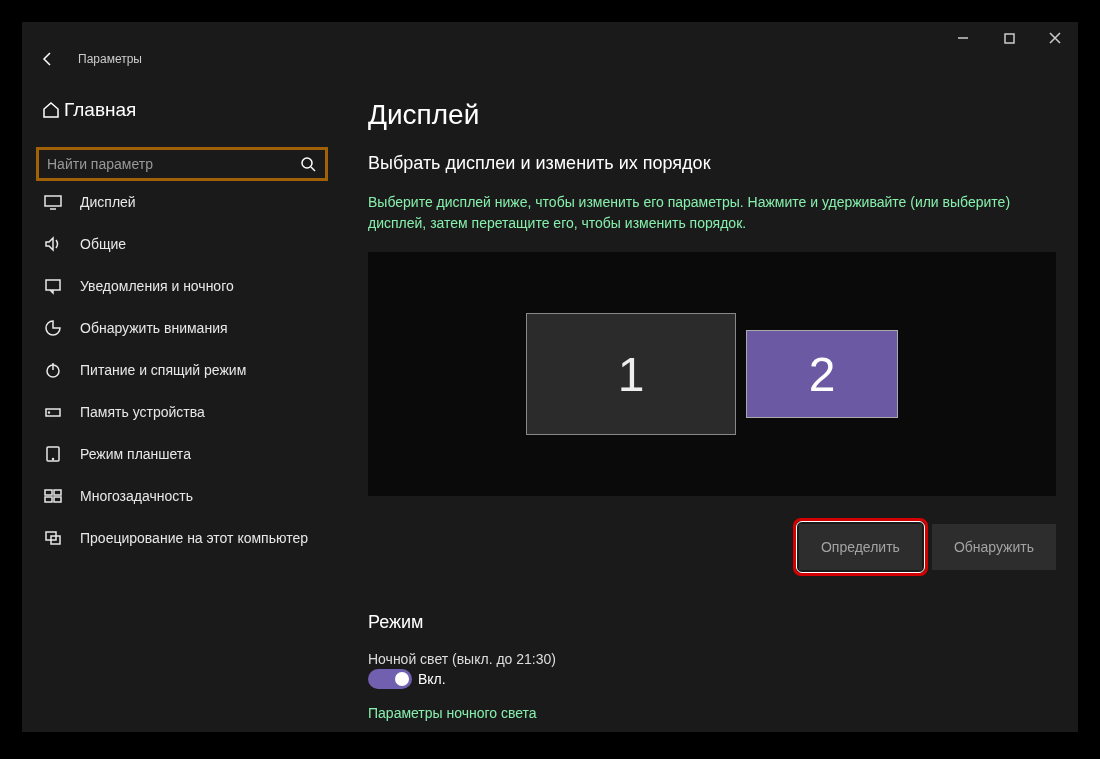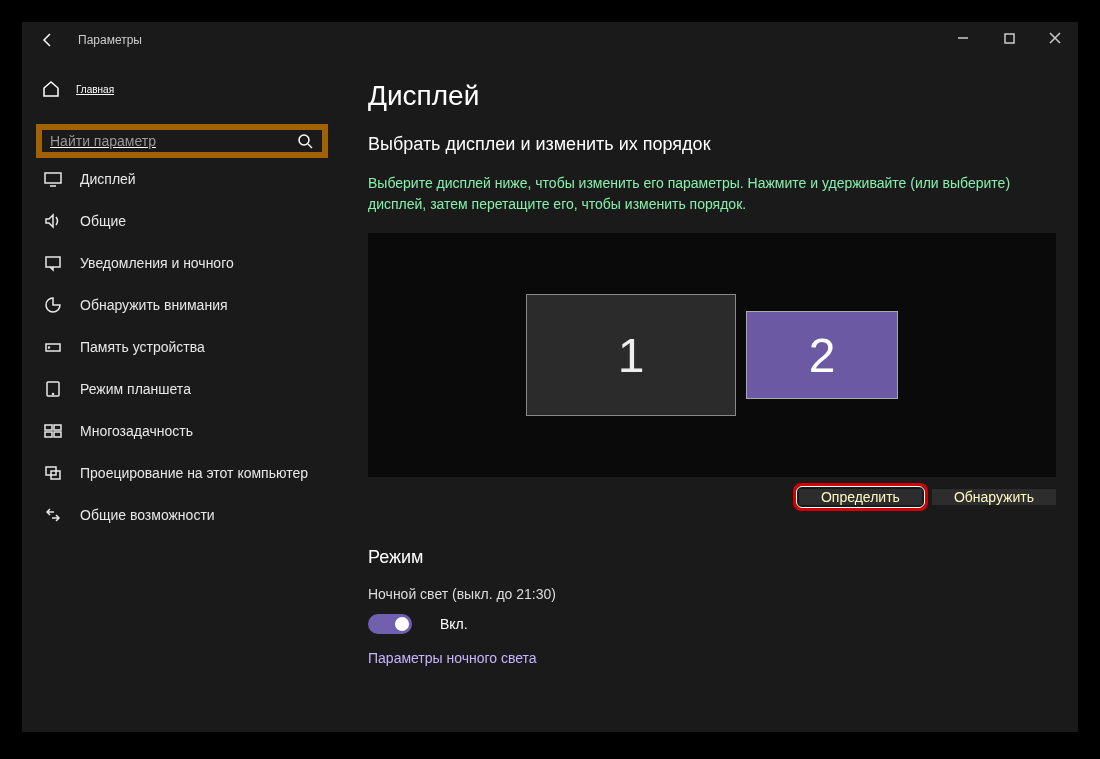--- a/index.html
+++ b/index.html
@@ -1,52 +1,52 @@
 <!DOCTYPE html>
 <html><head>
 <meta charset="utf-8">
 <style>
 * { margin: 0; padding: 0; box-sizing: border-box; font-family: 'Segoe UI', Tahoma, sans-serif; }
 body { background: #000; width: 1100px; height: 759px; overflow: hidden; }
 .window { position: absolute; left: 22px; top: 22px; width: 1056px; height: 710px; background: #1a1a1a; color: #fff; display: flex; flex-direction: column; }
-.titlebar { height: 36px; display: flex; align-items: center; padding-left: 10px; background: #1a1a1a; }
+.titlebar { height: 36px; display: flex; align-items: center; padding-left: 10px; background: #1a1a1a; margin-top: 19px; }
 .back-btn { width: 32px; height: 32px; display: flex; align-items: center; justify-content: center; cursor: pointer; }
 .title-text { font-size: 12px; margin-left: 14px; color: #ccc; }
 .win-controls { position: absolute; right: 0; top: 0; display: flex; }
 .win-btn { width: 46px; height: 32px; display: flex; align-items: center; justify-content: center; cursor: pointer; color: #ccc; }
 .content { flex: 1; display: flex; overflow: hidden; }
 .sidebar { width: 320px; padding: 14px 0 0 14px; display: flex; flex-direction: column; }
-.home-item { display: flex; align-items: center; gap: 16px; padding: 8px 6px; cursor: pointer; font-size: 10px; text-decoration: underline; }
+.home-item { display: flex; align-items: center; gap: 4px; padding: 8px 6px; cursor: pointer; font-size: 19px; }
 .ic { width: 18px; height: 18px; display: inline-flex; align-items: center; justify-content: center; flex-shrink: 0; }
-.search-box { margin-top: 18px; border: 6px solid #a16207; height: 34px; width: 292px; display: flex; align-items: center; padding: 0 8px; text-decoration: underline; }
+.search-box { margin-top: 18px; border: 3px solid #a16207; height: 34px; width: 292px; display: flex; align-items: center; padding: 0 8px; }
 .search-input { flex: 1; background: transparent; border: none; color: #fff; font-size: 14px; outline: none; }
 .search-input::placeholder { color: #999; }
 .section-label { margin-top: 22px; margin-bottom: 14px; font-size: 14px; font-weight: 600; padding-left: 6px; }
 .nav-list { display: flex; flex-direction: column; }
 .nav-item { display: flex; align-items: center; gap: 18px; padding: 12px 8px; cursor: pointer; font-size: 14px; color: #e8e8e8; }
 .main { flex: 1; padding: 22px 18px 0 26px; overflow: auto; }
 .page-title { font-size: 28px; font-weight: 400; margin-bottom: 22px; }
 .section-title { font-size: 18px; font-weight: 400; margin-bottom: 18px; }
 .section-desc { font-size: 14px; color: #86efac; line-height: 1.5; margin-bottom: 18px; max-width: 660px; }
 .monitor-area { width: 688px; height: 244px; background: #0a0a0a; position: relative; display: flex; align-items: center; justify-content: center; gap: 10px; }
 .monitor { display: flex; align-items: center; justify-content: center; font-size: 48px; font-weight: 300; cursor: pointer; }
 .monitor-1 { width: 210px; height: 122px; background: #2b2b2b; border: 1px solid #888; color: #eee; }
 .monitor-2 { width: 152px; height: 88px; background: #6b5aa3; border: 1px solid #aaa; color: #fff; }
 .monitor-buttons { width: 688px; display: flex; gap: 10px; justify-content: flex-end; margin-top: 12px; }
-.btn { background: #2d2d2d; border: none; color: #fef9c3; padding: 0 22px; font-size: 14px; cursor: pointer; }
+.btn { background: #2d2d2d; border: none; color: #a3a3a3; padding: 15px 22px; font-size: 14px; cursor: pointer; margin-top: 16px; }
 .btn-highlight { position: relative; }
 .btn-highlight::before { content: ''; position: absolute; inset: -6px; border: 3px solid #d30000; border-radius: 8px; pointer-events: none; }
 .btn-highlight::after { content: ''; position: absolute; inset: -3px; border: 1px solid #fff; border-radius: 6px; pointer-events: none; }
 .color-section { margin-top: 42px; }
-.opt-label { font-size: 14px; color: #ddd; margin-bottom: 12px; }
-.toggle-row { display: flex; align-items: center; gap: 28px; margin-bottom: 16px; }
+.opt-label { font-size: 14px; color: #ddd; margin-bottom: 2px; }
+.toggle-row { display: flex; align-items: center; gap: 6px; margin-bottom: 16px; }
 .toggle { width: 44px; height: 20px; background: #7160b0; border-radius: 10px; position: relative; cursor: pointer; }
 .toggle-knob { position: absolute; right: 3px; top: 3px; width: 14px; height: 14px; background: #fff; border-radius: 50%; }
 .toggle-label { font-size: 14px; }
-.link { color: #c4b5fd; font-size: 14px; cursor: pointer; }
+.link { color: #86efac; font-size: 14px; cursor: pointer; }
 svg { stroke: currentColor; fill: none; stroke-width: 1.5; }
 </style>
 </head>
 <body>
 
 <div class="window">
   <div class="titlebar">
     <div class="back-btn">
       <svg width="16" height="16" viewBox="0 0 16 16">
           <path d="M10 2 L4 8 L10 14"></path>
@@ -126,20 +126,29 @@
           <span class="ic">
               <svg width="18" height="18" viewBox="0 0 18 18">
                 <path d="M9 2 A7 7 0 1 0 16 9 L9 9 Z"></path>
               </svg>
             </span>
           <span>Обнаружить внимания</span>
         </div>
         <div class="nav-item">
           <span class="ic">
               <svg width="18" height="18" viewBox="0 0 18 18">
+                <circle cx="9" cy="10" r="6"></circle>
+                <path d="M9 2 V9"></path>
+              </svg>
+            </span>
+          <span>Питание и спящий режим</span>
+        </div>
+        <div class="nav-item">
+          <span class="ic">
+              <svg width="18" height="18" viewBox="0 0 18 18">
                 <rect x="2" y="6" width="14" height="7"></rect>
                 <circle cx="5" cy="9.5" r="0.5" fill="currentColor"></circle>
               </svg>
             </span>
           <span>Память устройства</span>
         </div>
         <div class="nav-item">
           <span class="ic">
               <svg width="18" height="18" viewBox="0 0 18 18">
                 <rect x="3" y="2" width="12" height="14" rx="1"></rect>
@@ -160,28 +169,20 @@
           <span>Многозадачность</span>
         </div>
         <div class="nav-item">
           <span class="ic">
               <svg width="18" height="18" viewBox="0 0 18 18">
                 <rect x="2" y="3" width="10" height="8"></rect>
                 <rect x="7" y="7" width="9" height="8"></rect>
               </svg>
             </span>
           <span>Проецирование на этот компьютер</span>
-        </div>
-        <div class="nav-item">
-          <span class="ic">
-              <svg width="18" height="18" viewBox="0 0 18 18">
-                <path d="M6 3 L3 6 L6 9 M3 6 H10 M12 9 L15 12 L12 15 M15 12 H8"></path>
-              </svg>
-            </span>
-          <span>Общие возможности</span>
         </div>
       </div>
     </div>
 
     <div class="main">
       <h1 class="page-title">Дисплей</h1>
       <h2 class="section-title">Выбрать дисплеи и изменить их порядок</h2>
       <p class="section-desc">Выберите дисплей ниже, чтобы изменить его параметры. Нажмите и удерживайте (или выберите) дисплей, затем перетащите его, чтобы изменить порядок.</p>
 
       <div class="monitor-area">

